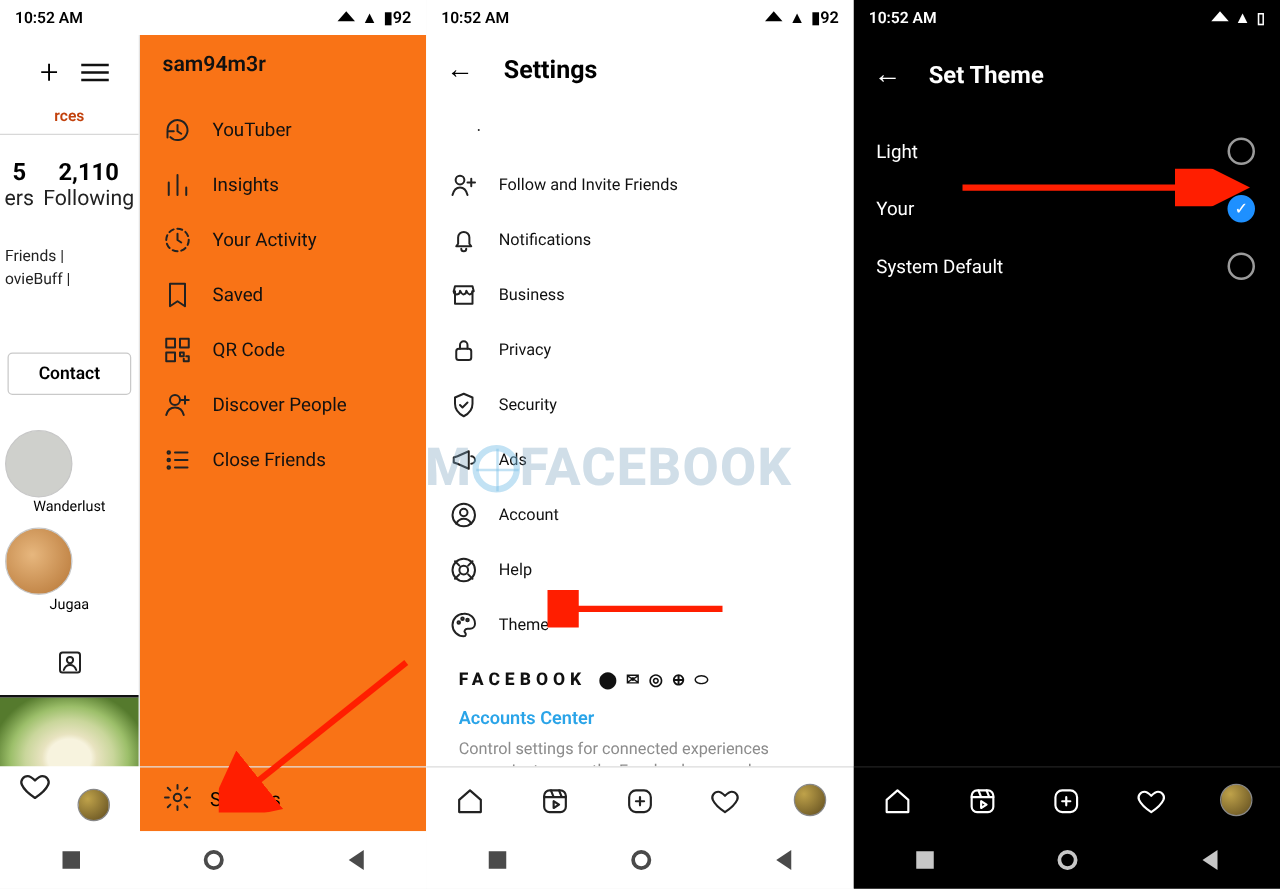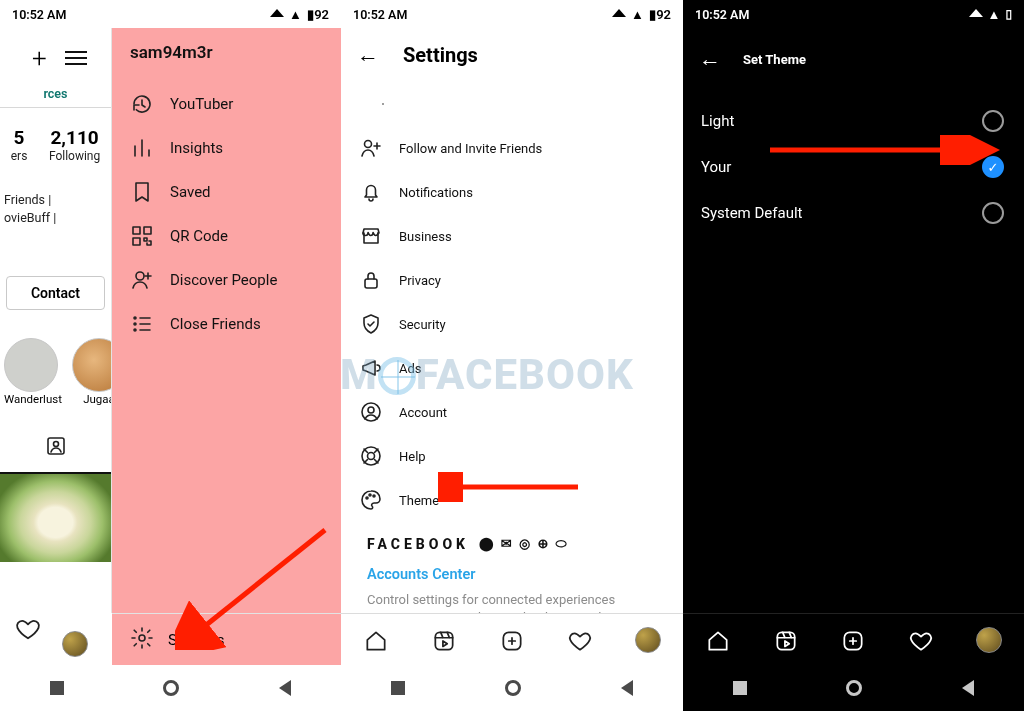--- a/index.html
+++ b/index.html
@@ -33,59 +33,59 @@
   .screen.s3 .appnav { background: #000; border-top: 1px solid #222; }
   .appnav .ic { width: 24px; height: 24px; }
   .avatar-small { width: 26px; height: 26px; border-radius: 50%; background: radial-gradient(circle at 30% 30%, #bfa24a, #5e4b1e); border: 1px solid #888; }
 
   
   .s1 .profile-col { position: absolute; left: 0; top: 28px; width: 112px; bottom: 98px; border-right: 1px solid #e3e3e3; padding-top: 10px; overflow: hidden; }
   .s1 .profile-col .ptop { display: flex; gap: 18px; padding-left: 32px; align-items: center; height: 40px; }
   .s1 .plus { font-size: 26px; font-weight: 300; }
   .s1 .burger { width: 22px; display: flex; flex-direction: column; gap: 4px; }
   .s1 .burger span { display: block; height: 2px; background: #111; }
-  .s1 .tablabel { color: #0f766e; font-size: 12.5px; font-weight: 600; padding: 8px 2px 6px; border-bottom: 1px solid #d8d8d8; text-align: center; }
+  .s1 .tablabel { color: #c2410c; font-size: 12.5px; font-weight: 600; padding: 8px 2px 6px; border-bottom: 1px solid #d8d8d8; text-align: center; }
   .s1 .stats { padding: 18px 0 8px; text-align: center; }
   .s1 .stats .num { font-size: 19px; font-weight: 700; }
-  .s1 .stats .lbl { font-size: 12px; color: #222; }
+  .s1 .stats .lbl { font-size: 17px; color: #222; }
   .s1 .bio { font-size: 12.5px; color: #222; padding: 20px 4px 0 4px; line-height: 1.4; }
   .s1 .contact { margin: 50px 6px 0; border: 1px solid #c9c9c9; border-radius: 4px; padding: 8px 0; text-align: center; font-size: 14px; font-weight: 600; }
-  .s1 .highlights { display: flex; gap: 10px; padding: 28px 4px 0; }
+  .s1 .highlights { display: flex; gap: 10px; padding: 28px 4px 0; flex-direction: column; }
   .s1 .hl { text-align: center; font-size: 11.5px; }
   .s1 .hl .circ { width: 54px; height: 54px; border-radius: 50%; border: 1px solid #c7c7c7; background: #cfd0cc; }
   .s1 .hl.two .circ { background: radial-gradient(circle at 40% 40%, #e7b77e, #b57434); }
   .s1 .tagtab { margin-top: 28px; text-align: center; color: #555; }
   .s1 .tagtab svg { width: 24px; height: 24px; }
   .s1 .photo { margin-top: 10px; height: 90px; background: radial-gradient(ellipse at 50% 55%, #f7f3de 22%, #e8e3c0 28%, #c9d69b 45%, #9cbf6a 60%, #557a2d 80%); border-top: 2px solid #111; }
 
   .s1 .heart-left { position: absolute; left: 14px; bottom: 64px; }
   .s1 .av-right { position: absolute; left: 62px; bottom: 54px; }
 
   
-  .s1 .menu { position: absolute; left: 112px; right: 0; top: 28px; bottom: 46px; background: #fca5a5; }
+  .s1 .menu { position: absolute; left: 112px; right: 0; top: 28px; bottom: 46px; background: #f97316; }
   .s1 .menu .mtitle { padding: 14px 18px 20px; font-size: 17px; font-weight: 600; color: #111; }
   .s1 .menu .mi { display: flex; align-items: center; gap: 16px; padding: 10px 18px; font-size: 15px; color: #111; }
   .s1 .menu .mi .ic { width: 24px; height: 24px; flex: 0 0 24px; display: flex; align-items: center; justify-content: center; }
   .s1 .menu .settings-row { position: absolute; left: 0; right: 0; bottom: 0; height: 52px; border-top: 1px solid #e3e3e3; display: flex; align-items: center; gap: 14px; padding: 0 18px; font-size: 15.5px; }
 
   
   .s2 .hdr { display: flex; align-items: center; gap: 24px; padding: 14px 16px 10px; }
   .s2 .hdr .back { font-size: 22px; }
   .s2 .hdr .ttl { font-size: 20px; font-weight: 700; }
   .s2 .list { padding: 4px 8px 0; }
   .s2 .li { display: flex; align-items: center; gap: 16px; padding: 10px 10px; font-size: 13px; color: #111; }
   .s2 .li .ic { width: 24px; height: 24px; flex: 0 0 24px; display: flex; align-items: center; justify-content: center; }
   .s2 .fb { padding: 14px 18px 4px; font-size: 14px; font-weight: 800; letter-spacing: 4px; color: #111; display: flex; align-items: center; gap: 10px; }
   .s2 .fb .glyphs { letter-spacing: 2px; font-size: 13px; }
   .s2 .ac { padding: 10px 18px 4px; font-size: 14.5px; font-weight: 600; color: #2aa4e8; }
   .s2 .desc { padding: 4px 18px 0; font-size: 13px; color: #8c8c8c; line-height: 1.35; }
 
   
   .s3 .hdr { display: flex; align-items: center; gap: 22px; padding: 18px 16px 26px; }
-  .s3 .hdr .ttl { font-size: 13px; font-weight: 700; }
+  .s3 .hdr .ttl { font-size: 19px; font-weight: 700; }
   .s3 .opt { display: flex; align-items: center; justify-content: space-between; padding: 12px 20px 12px 18px; font-size: 15px; }
   .s3 .radio { width: 22px; height: 22px; border: 2px solid #9b9b9b; border-radius: 50%; }
   .s3 .radio.sel { background: #1e90ff; border-color: #1e90ff; display: flex; align-items: center; justify-content: center; color: #fff; font-size: 13px; }
 
   
   .arrow { position: absolute; pointer-events: none; }
   .arrow svg { display: block; }
 
   
   .watermark { position: absolute; left: 340px; top: 350px; font-size: 42px; font-weight: 800; color: rgba(120,160,190,0.35); letter-spacing: 1px; pointer-events: none; }
@@ -183,20 +183,29 @@
         <span class="ic">
             <svg viewBox="0 0 24 24">
               <path class="stk" d="M5 20V10M12 20V4M19 20v-6"></path>
             </svg>
           </span>
         <span>Insights</span>
       </div>
       <div class="mi">
         <span class="ic">
             <svg viewBox="0 0 24 24">
+              <circle class="stk" cx="12" cy="12" r="9" stroke-dasharray="4 3"></circle>
+              <path class="stk" d="M12 7v5l3 2"></path>
+            </svg>
+          </span>
+        <span>Your Activity</span>
+      </div>
+      <div class="mi">
+        <span class="ic">
+            <svg viewBox="0 0 24 24">
               <path class="stk" d="M6 3h12v18l-6-4-6 4z"></path>
             </svg>
           </span>
         <span>Saved</span>
       </div>
       <div class="mi">
         <span class="ic">
             <svg viewBox="0 0 24 24">
               <rect class="stk" x="3" y="3" width="7" height="7"></rect>
               <rect class="stk" x="14" y="3" width="7" height="7"></rect>

